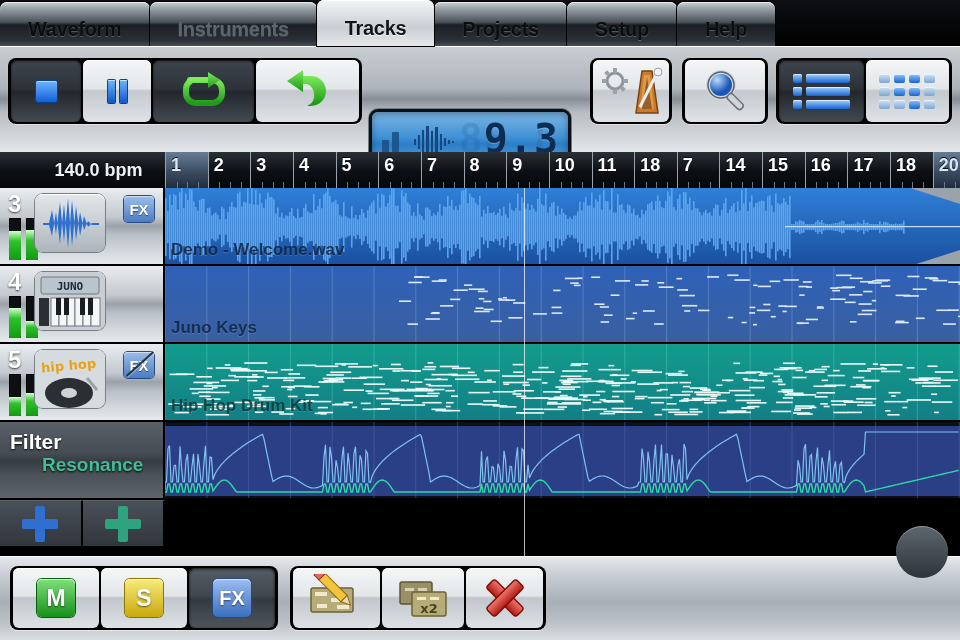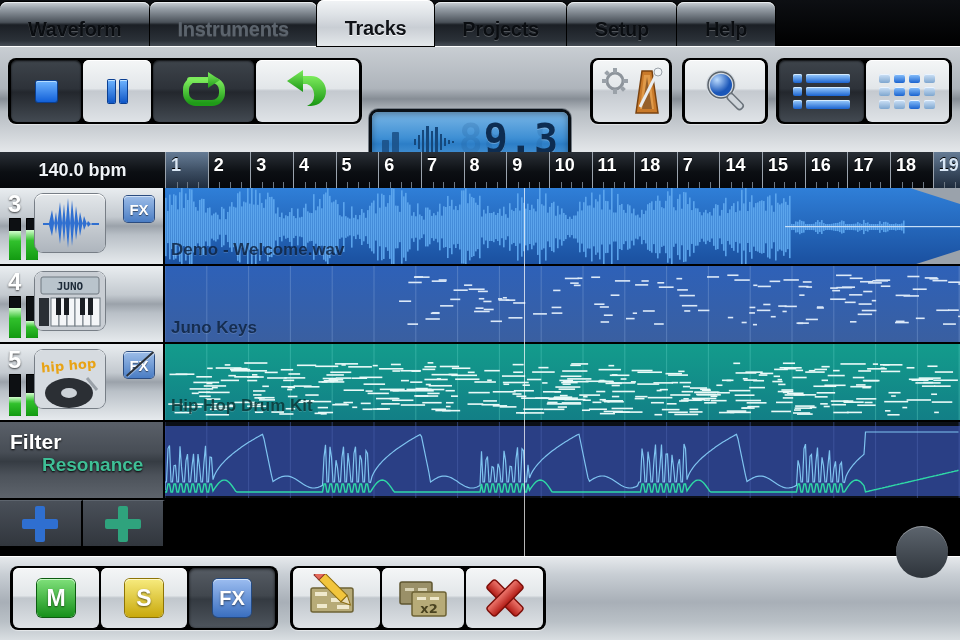--- a/index.html
+++ b/index.html
@@ -68,21 +68,21 @@
   .i-grid{display:grid;grid-template-columns:repeat(4,11px);gap:4px;}
   .i-grid i{width:11px;height:9px;border-radius:2px;
     background:linear-gradient(#cfe3f8,#7ea6cf);box-shadow:inset 0 1px 0 #eaf4ff;}
   .i-grid i.on{background:linear-gradient(#8fc6ff,#1a63cf);}
 
   
   .ruler{position:absolute;left:0;top:152px;width:960px;height:36px;
     background:linear-gradient(#2a3037,#0c0f13 55%,#05070a);border-bottom:1px solid #000;}
   .bpm{position:absolute;left:0;top:0;width:165px;height:36px;display:flex;
     align-items:center;justify-content:center;color:#eef2f6;font-size:18px;font-weight:bold;
-    text-shadow:0 -1px 0 #000;}
+    text-shadow:0 -1px 0 #000;padding-left:16px;}
   .bars{position:absolute;left:165px;top:0;right:0;height:36px;overflow:hidden;}
   .bar-cell{position:absolute;top:0;height:36px;border-left:1px solid #9aa3ad;box-sizing:border-box;}
   .bar-cell b{position:absolute;left:5px;top:3px;color:#fff;font-size:18px;font-weight:bold;
     text-shadow:0 -1px 0 #000;}
   .bar-cell.hl{background:linear-gradient(rgba(150,185,225,.55),rgba(90,130,180,.30));}
   .bar-cell.hl b{color:#d8e6f5;}
   .tick{position:absolute;bottom:0;width:1px;height:6px;background:#6d7884;}
 
   
   .tracks{position:absolute;left:0;top:188px;width:960px;height:368px;background:#000;}
@@ -419,21 +419,21 @@
           <span class="tick" style="left: 21.3251px;"></span>
           <span class="tick" style="left: 31.9877px;"></span>
         </div>
         <div class="bar-cell" style="left: 725.054px; width: 42.6502px;">
           <b>18</b>
           <span class="tick" style="left: 10.6626px;"></span>
           <span class="tick" style="left: 21.3251px;"></span>
           <span class="tick" style="left: 31.9877px;"></span>
         </div>
         <div class="bar-cell hl" style="left: 767.704px; width: 42.6502px;">
-          <b>19</b>
+          <b>20</b>
           <span class="tick" style="left: 10.6626px;"></span>
           <span class="tick" style="left: 21.3251px;"></span>
         </div>
       </div>
   </div>
 
   <div class="tracks">
 
     <div class="trow" style="height:78px;">
       <div class="thead">

